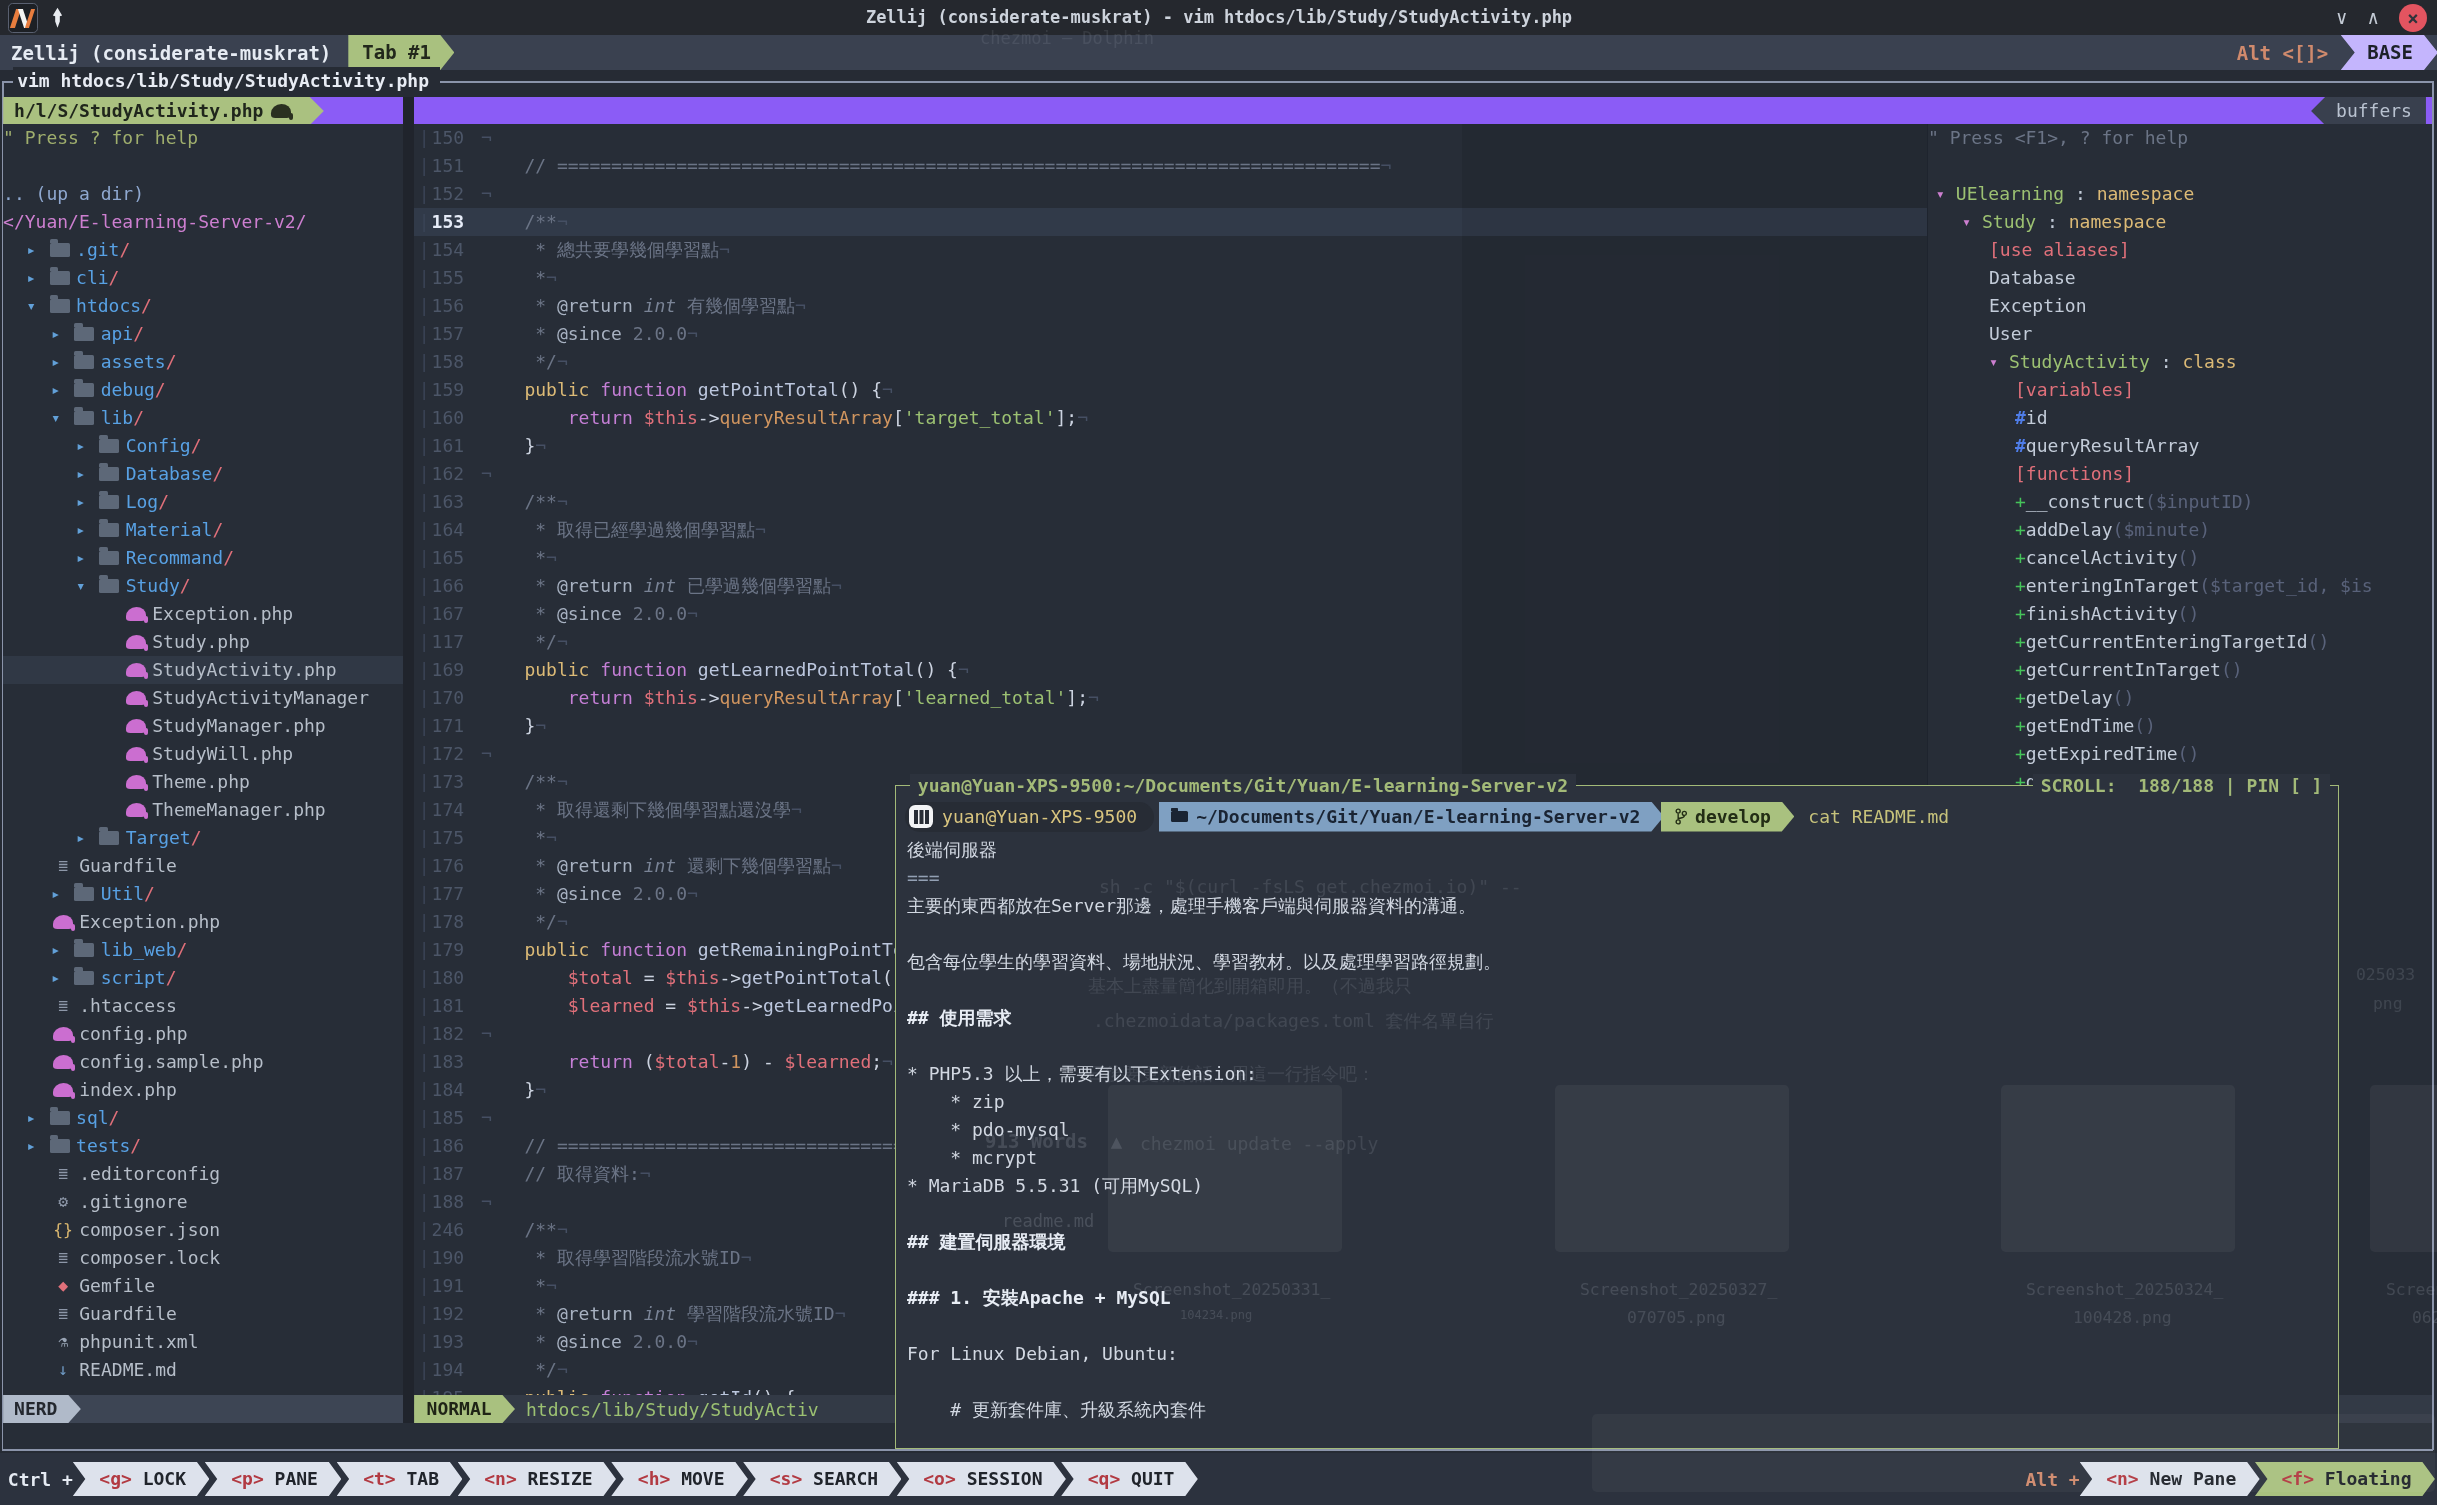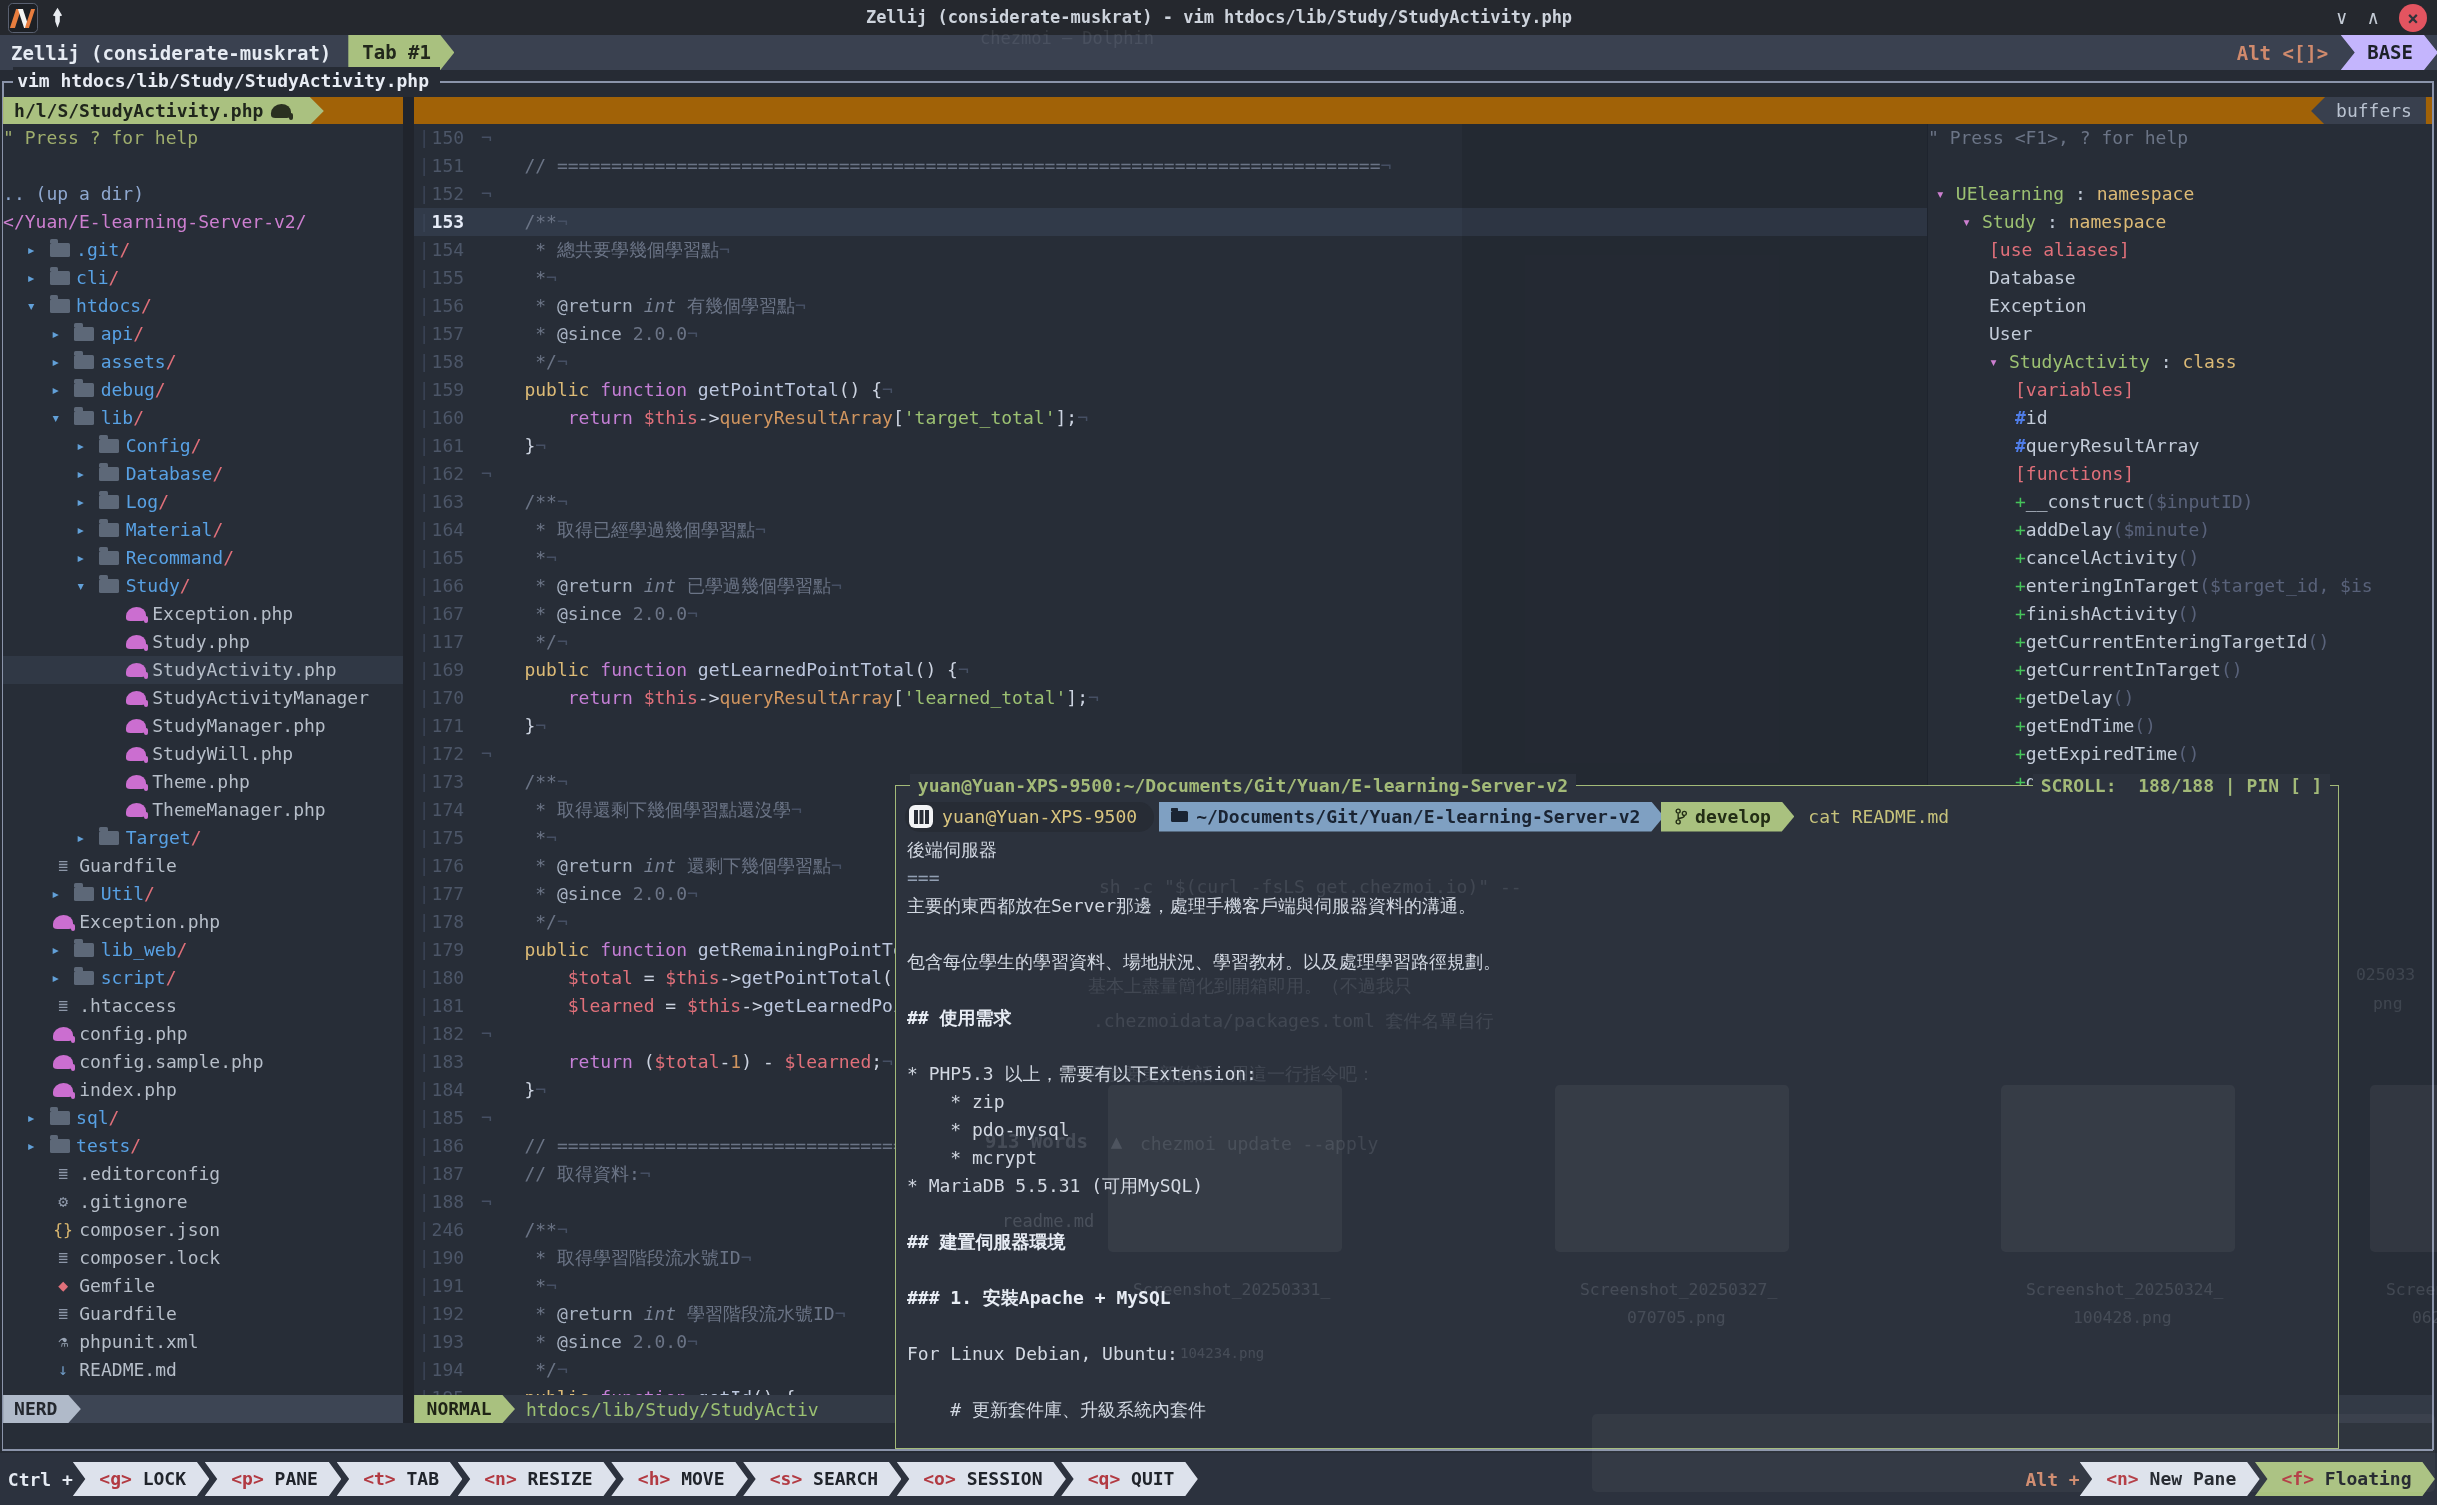--- a/index.html
+++ b/index.html
@@ -26,21 +26,21 @@
   .arrow-r{clip-path:polygon(0 0,calc(100% - 14px) 0,100% 50%,calc(100% - 14px) 100%,0 100%);padding:0 23.4px 0 14px;}
   .notch-both{clip-path:polygon(0 0,calc(100% - 14px) 0,100% 50%,calc(100% - 14px) 100%,0 100%,14px 50%);padding:0 25px 0 26.5px;}
   #zbar-right{margin-left:auto;display:flex;align-items:center;}
   #zbar .hint{color:#d08a6d;font-weight:bold;font-size:19px;margin-right:12.5px;white-space:pre;}
   #ztab{margin-left:17px;}
   
   .frameline{position:absolute;background:#8b94aa;}
   #pane-title{position:absolute;left:12.5px;top:67px;height:28px;line-height:28px;color:#e8ecf4;font-weight:bold;
     background:#262b34;padding:0 11px 0 4.7px;z-index:3;white-space:pre;}
   
-  #tabline{position:absolute;left:3.1px;top:97px;width:2429px;height:28px;background:#a16207;}
+  #tabline{position:absolute;left:3.1px;top:97px;width:2429px;height:28px;background:#8b5cf6;}
   #buftab{position:absolute;left:0;top:0;height:28px;line-height:28px;background:#aac180;color:#20261c;font-weight:bold;
     clip-path:polygon(0 0,calc(100% - 14px) 0,100% 50%,calc(100% - 14px) 100%,0 100%);padding:0 26.5px 0 11px;display:flex;align-items:center;gap:7.8px;}
   #bufchip{position:absolute;right:6.2px;top:0;height:28px;line-height:28px;background:#39404e;color:#b9c2d0;
     clip-path:polygon(14px 0,100% 0,100% 100%,14px 100%,0 50%);padding:0 14px 0 25px;}
   
   .win{position:absolute;top:124px;height:1272px;overflow:hidden;background:#272d37;}
   #nerdtree{left:3.1px;width:400px;}
   #winsep{position:absolute;left:403px;top:97px;width:11px;height:1326px;background:#20242c;}
   #codewin{left:414px;width:1513px;}
   #tagsep{position:absolute;left:1927px;top:124px;width:1.6px;height:1272px;background:#1e242e;}
@@ -390,21 +390,21 @@
       <div class="ghost-r" style="left: 1592px; top: 1414px; width: 843px; height: 78px; opacity: 0.04;"></div>
       <div class="ghost-t" style="left: 980px; top: 28px; font-size: 17px; opacity: 0.1;">chezmoi — Dolphin</div>
       <div class="ghost-t" style="left: 1099px; top: 876px; font-size: 18px; opacity: 0.13;">sh -c "$(curl -fsLS get.chezmoi.io)" --</div>
       <div class="ghost-t" style="left: 1088px; top: 974px; font-size: 18px; opacity: 0.13;">基本上盡量簡化到開箱即用。（不過我只</div>
       <div class="ghost-t" style="left: 1093px; top: 1009px; font-size: 18px; opacity: 0.13;">.chezmoidata/packages.toml 套件名單自行</div>
       <div class="ghost-t" style="left: 1087px; top: 1062px; font-size: 18px; opacity: 0.13;">日後要更新的話，用這一行指令吧：</div>
       <div class="ghost-t" style="left: 985px; top: 1130px; font-size: 19px; opacity: 0.16; font-weight: bold;">913 Words  ▲</div>
       <div class="ghost-t" style="left: 1140px; top: 1133px; font-size: 18px; opacity: 0.13;">chezmoi update --apply</div>
       <div class="ghost-t" style="left: 1002px; top: 1211px; font-size: 17px; opacity: 0.18;">readme.md</div>
       <div class="ghost-t" style="left: 1133px; top: 1280px; font-size: 16.4px; opacity: 0.16;">Screenshot_20250331_</div>
-      <div class="ghost-t" style="left: 1180px; top: 1308px; font-size: 14px; opacity: 0.16; margin-top: 37px;">104234.png</div>
+      <div class="ghost-t" style="left: 1180px; top: 1308px; font-size: 12px; opacity: 0.16;">104234.png</div>
       <div class="ghost-t" style="left: 1580px; top: 1280px; font-size: 16.4px; opacity: 0.16;">Screenshot_20250327_</div>
       <div class="ghost-t" style="left: 1627px; top: 1308px; font-size: 16.4px; opacity: 0.16;">070705.png</div>
       <div class="ghost-t" style="left: 2026px; top: 1280px; font-size: 16.4px; opacity: 0.16;">Screenshot_20250324_</div>
       <div class="ghost-t" style="left: 2073px; top: 1308px; font-size: 16.4px; opacity: 0.16;">100428.png</div>
       <div class="ghost-t" style="left: 2386px; top: 1280px; font-size: 16.4px; opacity: 0.16;">Screenshot_20250322_</div>
       <div class="ghost-t" style="left: 2412px; top: 1308px; font-size: 16.4px; opacity: 0.16;">062543.png</div>
       <div class="ghost-t" style="left: 2356px; top: 965px; font-size: 16.4px; opacity: 0.14;">025033</div>
       <div class="ghost-t" style="left: 2373px; top: 994px; font-size: 16.4px; opacity: 0.14;">png</div>
     </div>
 </div>

